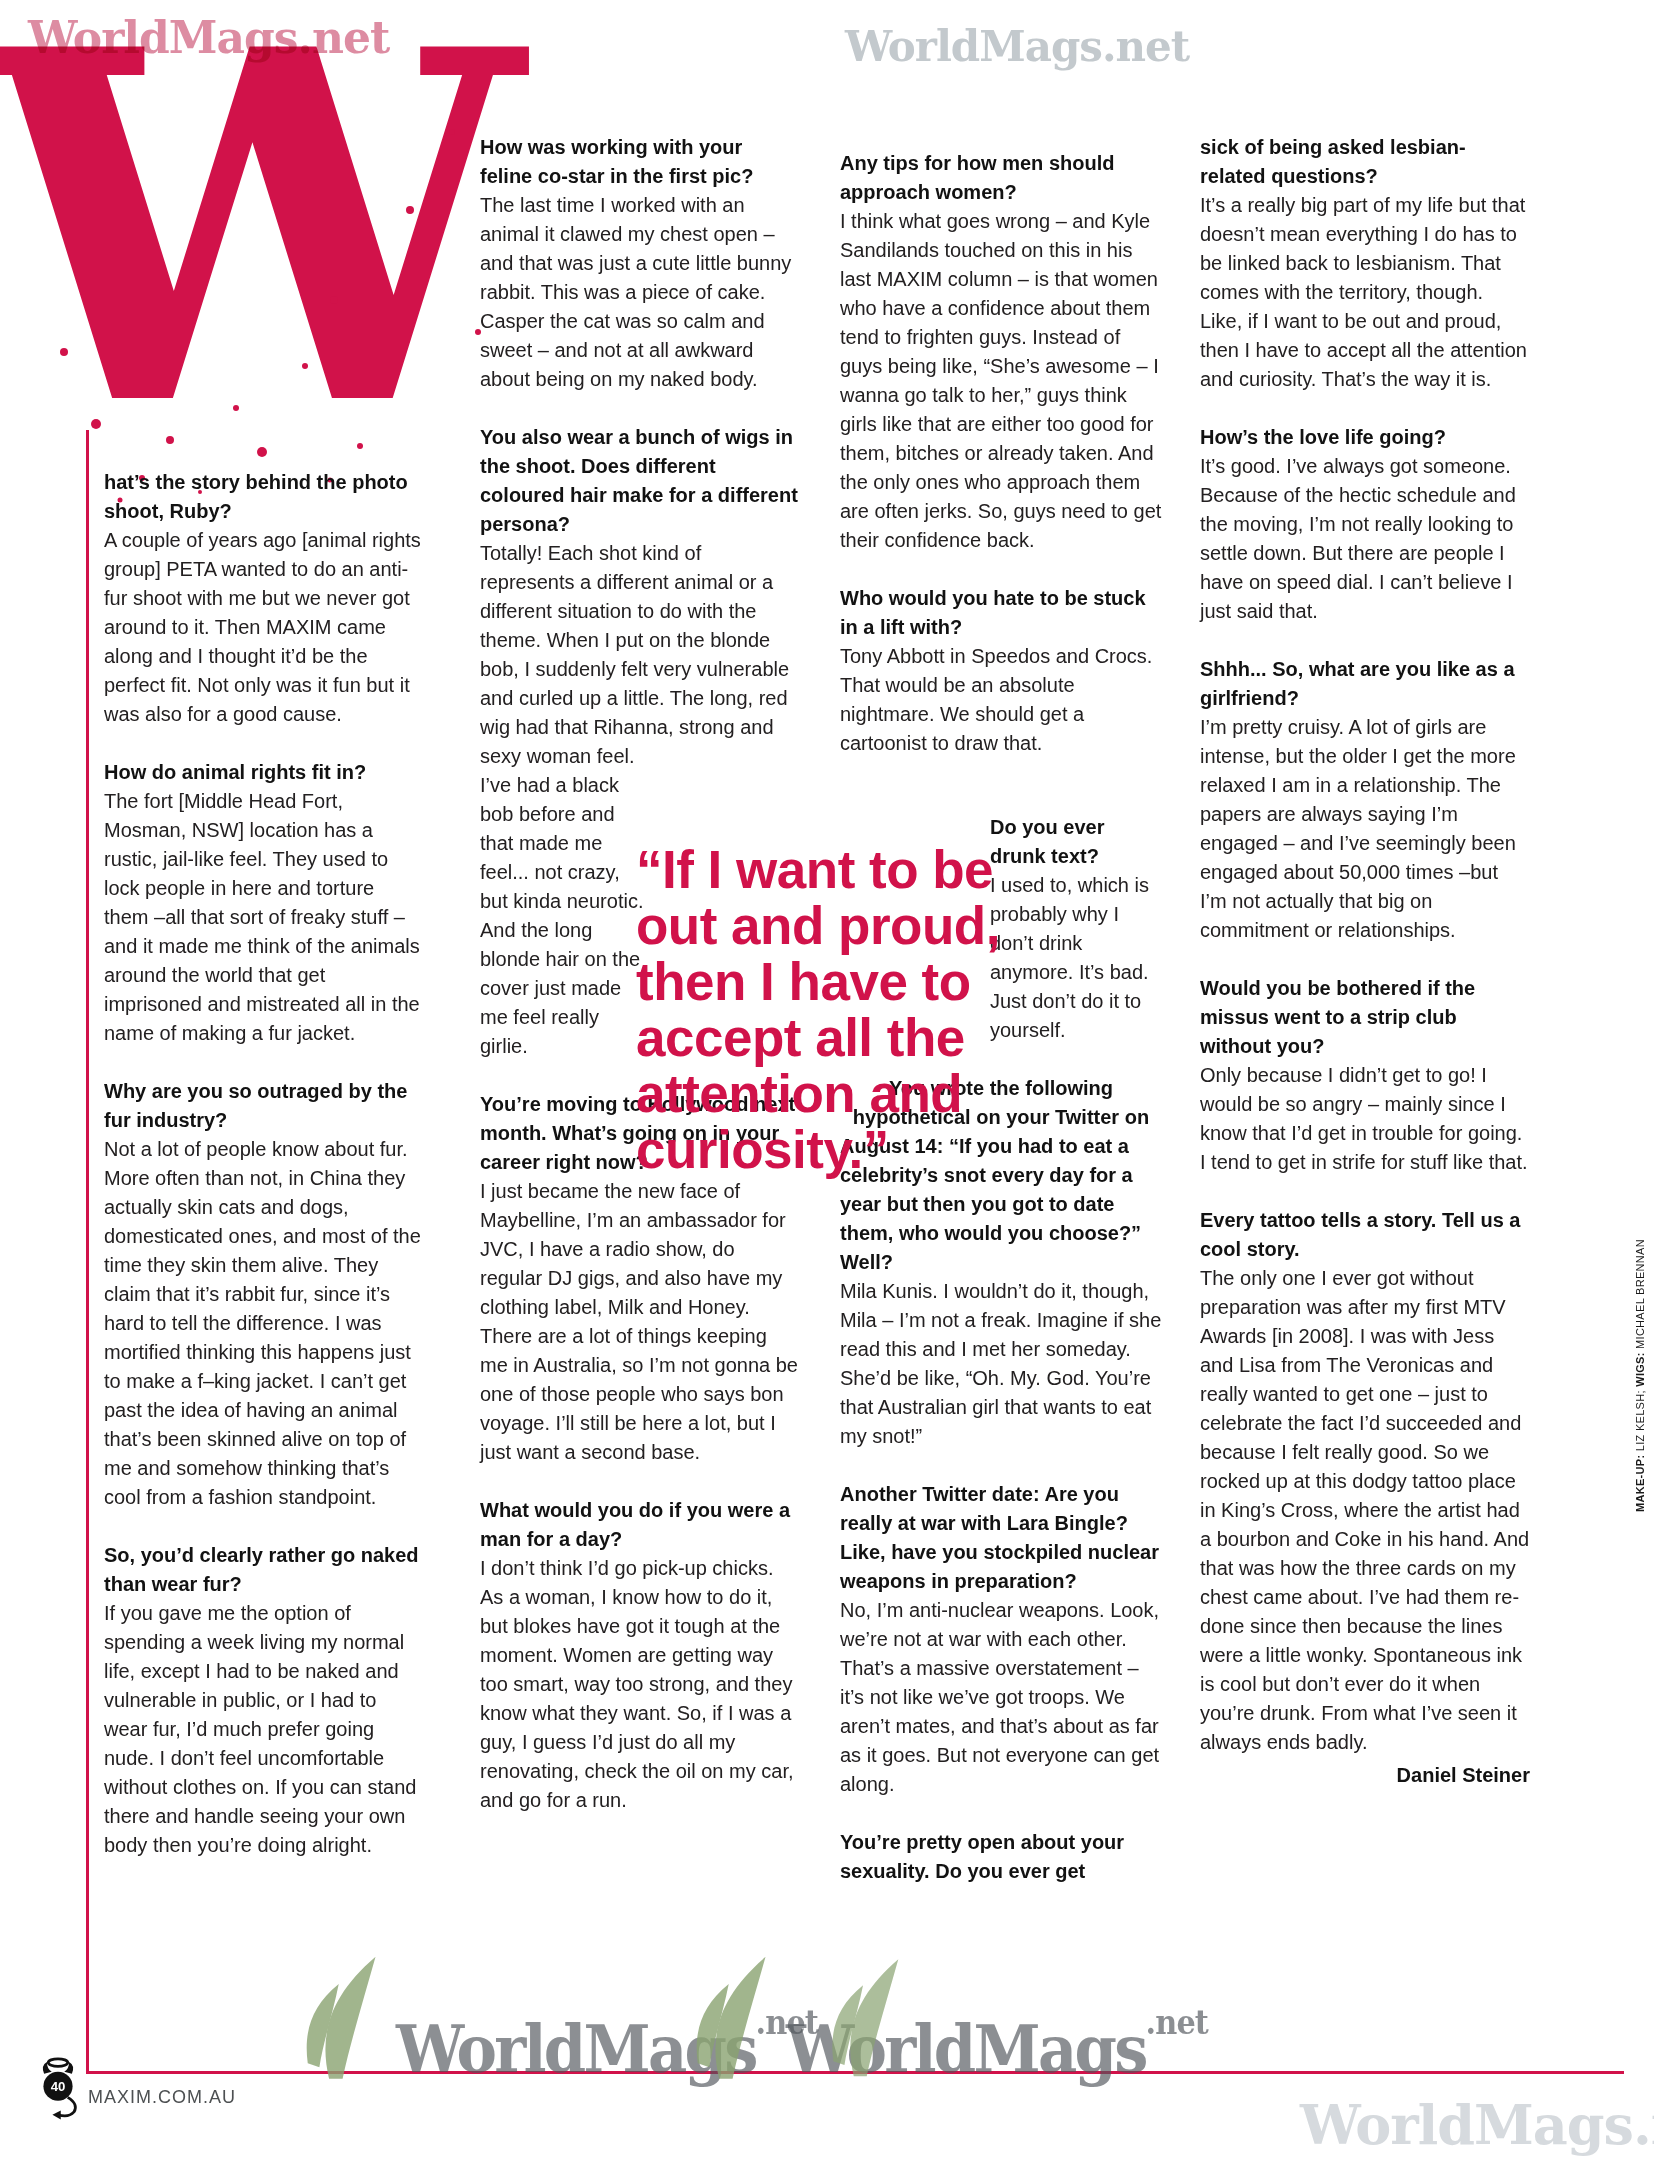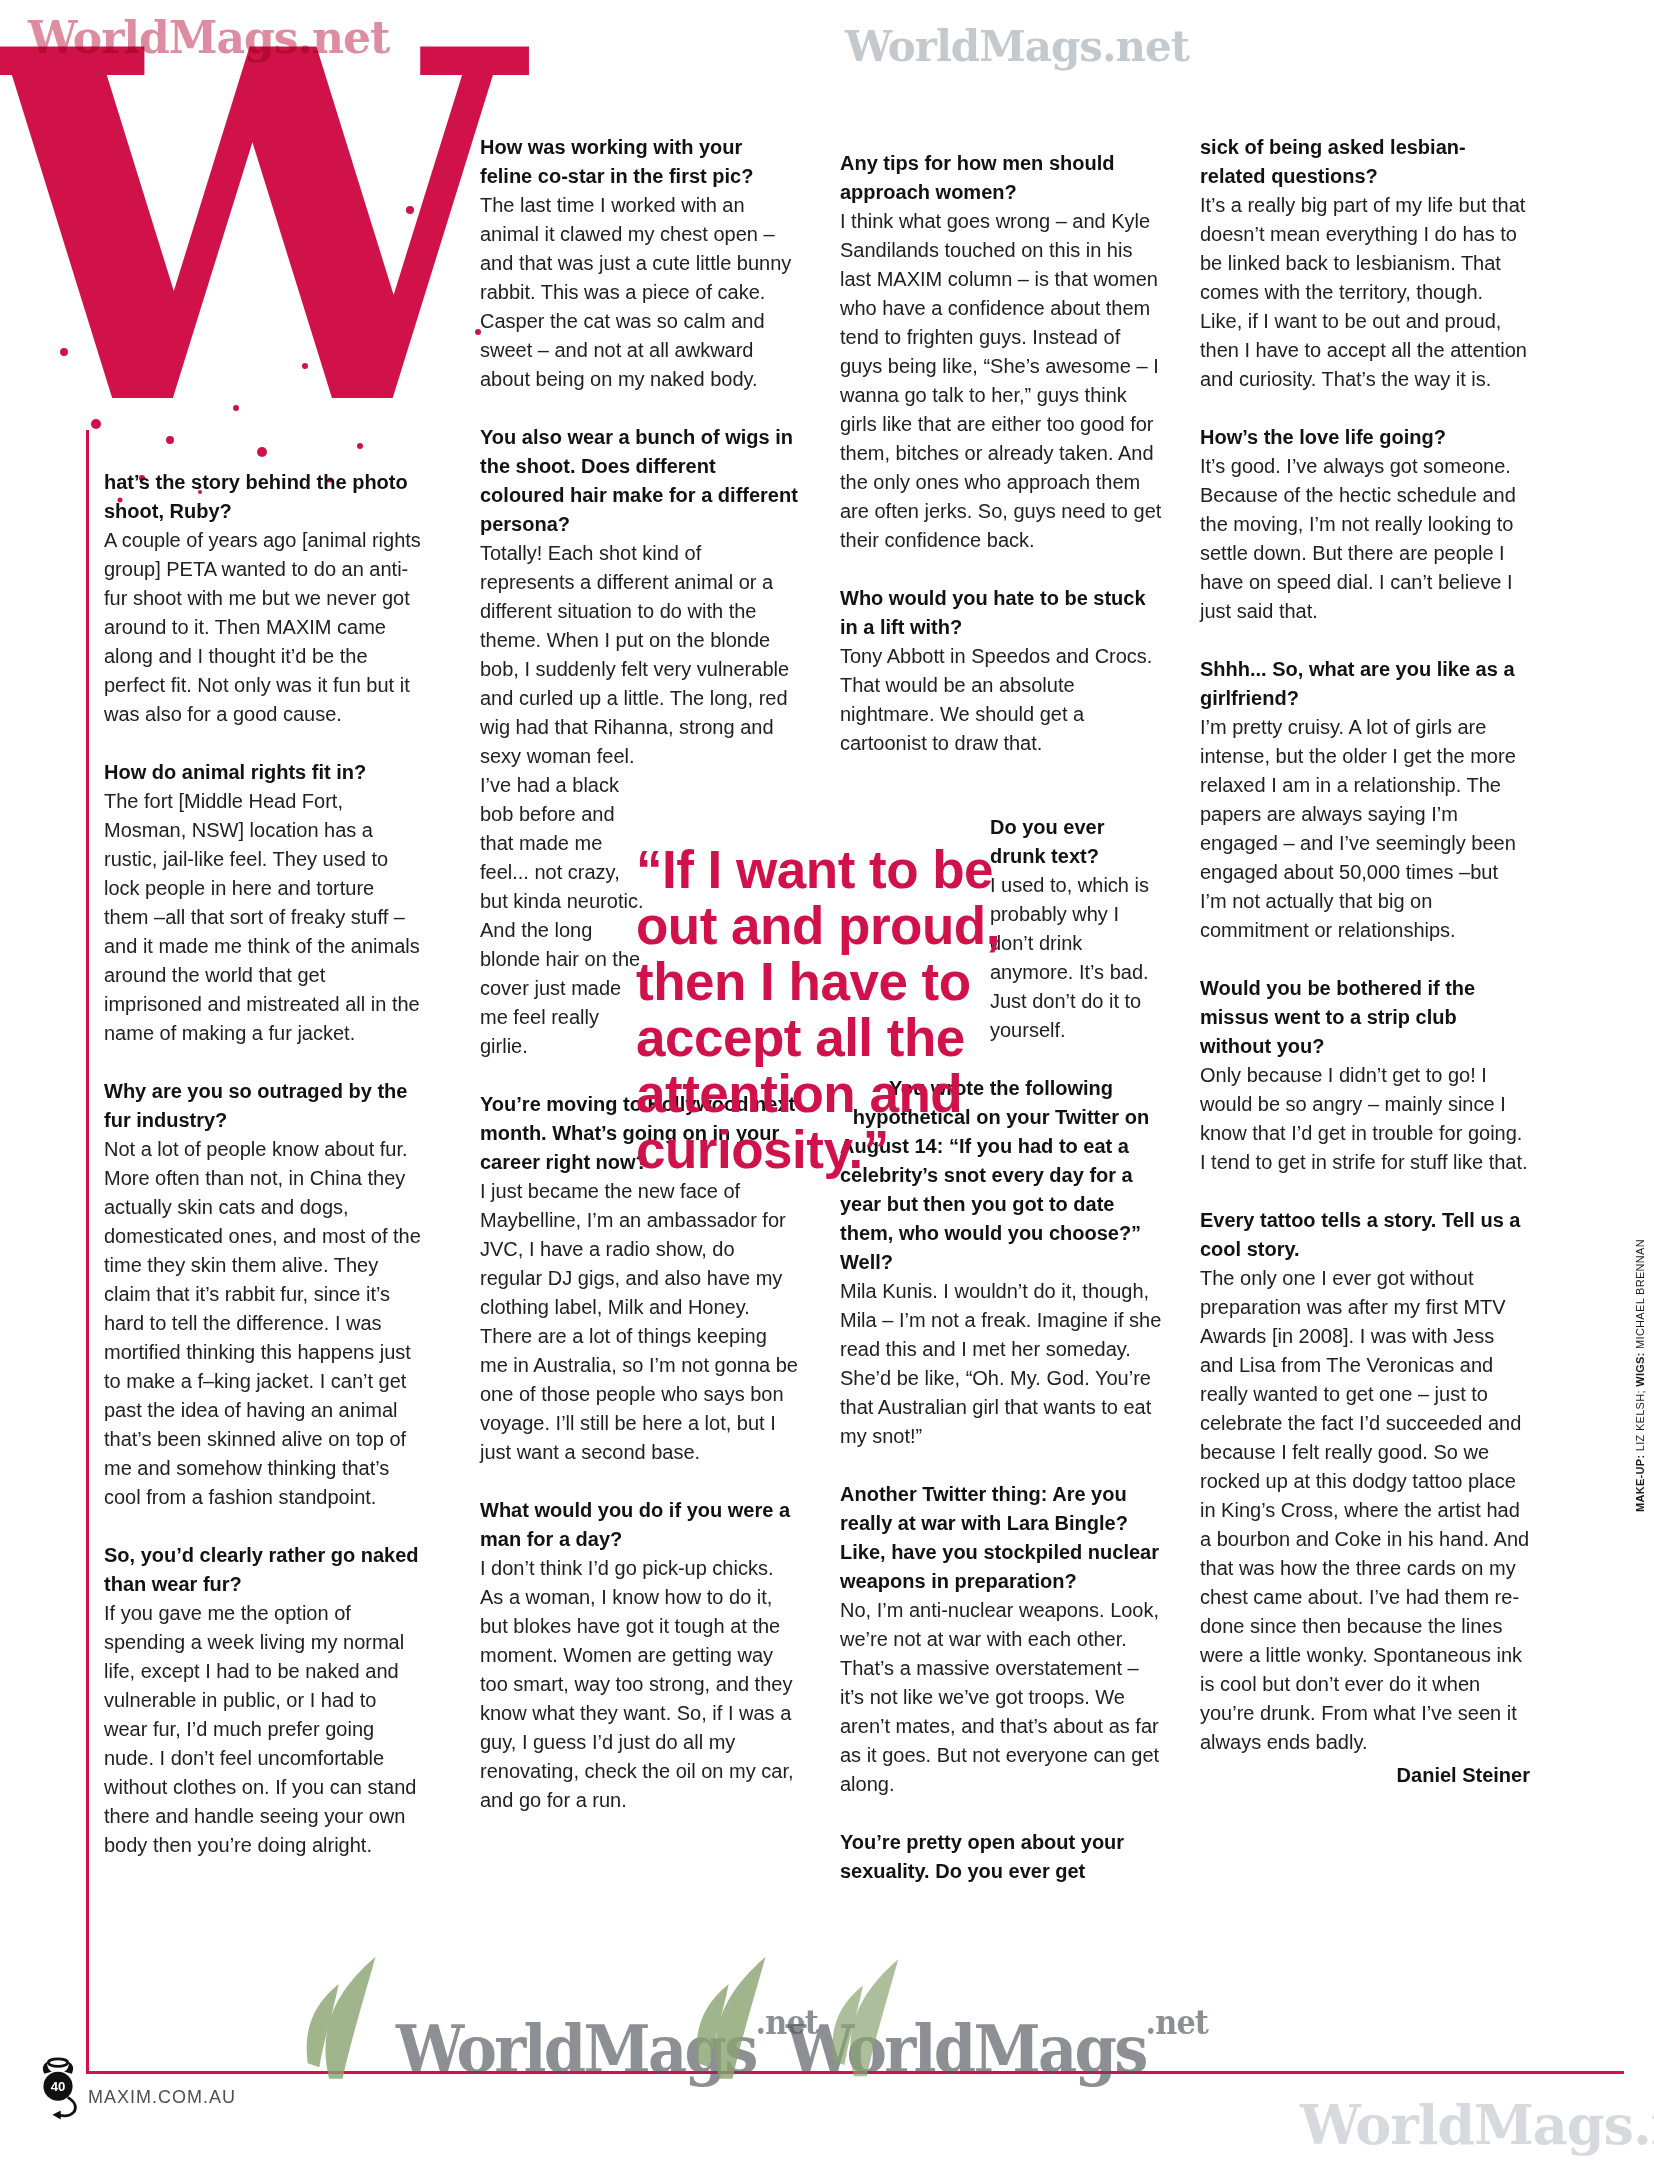--- a/index.html
+++ b/index.html
@@ -110,21 +110,21 @@
 <div class="col c2">
     <div class="blk q">Any tips for how men should approach women?</div>
     <div class="blk a">I think what goes wrong – and Kyle Sandilands touched on this in his last MAXIM column – is that women who have a confidence about them tend to frighten guys. Instead of guys being like, “She’s awesome – I wanna go talk to her,” guys think girls like that are either too good for them, bitches or already taken. And the only ones who approach them are often jerks. So, guys need to get their confidence back.</div>
     <div class="blk q gap">Who would you hate to be stuck in a lift with?</div>
     <div class="blk a">Tony Abbott in Speedos and Crocs. That would be an absolute nightmare. We should get a cartoonist to draw that.</div>
     <div class="blk q gapL narrowR">Do you ever drunk text?</div>
     <div class="blk a narrowR">I used to, which is probably why I don’t drink anymore. It’s bad. Just don’t do it to yourself.</div>
     <div class="blk q gap right">You wrote the following hypothetical on your Twitter on</div>
     <div class="blk q">August 14: “If you had to eat a celebrity’s snot every day for a year but then you got to date them, who would you choose?” Well?</div>
     <div class="blk a">Mila Kunis. I wouldn’t do it, though, Mila – I’m not a freak. Imagine if she read this and I met her someday. She’d be like, “Oh. My. God. You’re that Australian girl that wants to eat my snot!”</div>
-    <div class="blk q gap">Another Twitter thing: Are you really at war with Lara Bingle? Like, have you stockpiled nuclear weapons in preparation?</div>
+    <div class="blk q gap">Another Twitter date: Are you really at war with Lara Bingle? Like, have you stockpiled nuclear weapons in preparation?</div>
     <div class="blk a">No, I’m anti-nuclear weapons. Look, we’re not at war with each other. That’s a massive overstatement – it’s not like we’ve got troops. We aren’t mates, and that’s about as far as it goes. But not everyone can get along.</div>
     <div class="blk q gap">You’re pretty open about your sexuality. Do you ever get</div>
   </div>
 <div class="col c3">
     <div class="blk q">sick of being asked lesbian-related questions?</div>
     <div class="blk a">It’s a really big part of my life but that doesn’t mean everything I do has to be linked back to lesbianism. That comes with the territory, though. Like, if I want to be out and proud, then I have to accept all the attention and curiosity. That’s the way it is.</div>
     <div class="blk q gap">How’s the love life going?</div>
     <div class="blk a">It’s good. I’ve always got someone. Because of the hectic schedule and the moving, I’m not really looking to settle down. But there are people I have on speed dial. I can’t believe I just said that.</div>
     <div class="blk q gap">Shhh... So, what are you like as a girlfriend?</div>
     <div class="blk a">I’m pretty cruisy. A lot of girls are intense, but the older I get the more relaxed I am in a relationship. The papers are always saying I’m engaged – and I’ve seemingly been engaged about 50,000 times –but I’m not actually that big on commitment or relationships.</div>

